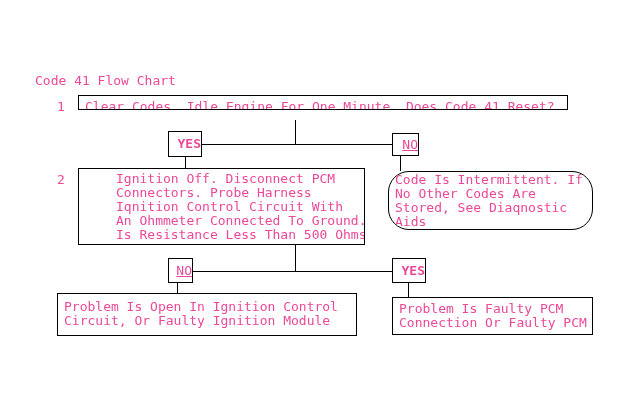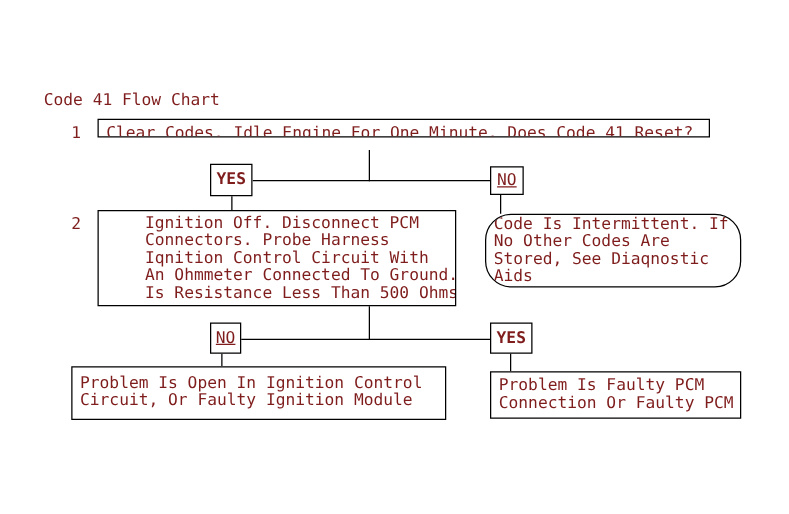--- a/index.html
+++ b/index.html
@@ -2,42 +2,42 @@
 <html><head>
 <meta charset="utf-8">
 <style>
   html,body{margin:0;padding:0;background:#fff;}
   .canvas{
     position:relative;
     width:631px;height:411px;
     background:#ffffff;
     font-family:"DejaVu Sans Mono","Liberation Mono",monospace;
     font-size:13px;
-    color:#7f1d1d;
+    color:#ec4899;
     overflow:hidden;
   }
   .title{position:absolute;left:35px;top:73px;white-space:pre;}
   .stepnum{position:absolute;white-space:pre;}
   .box{
     position:absolute;
     border:1px solid #000;
     box-sizing:border-box;
     background:#ffffff;
     white-space:pre;
     line-height:14px;
     overflow:hidden;
   }
   .single{line-height:22px;padding-left:6px;}
   .multi{padding:3px 6px 0 6px;}
   .yn{
     position:absolute;
     border:1px solid #000;
     box-sizing:border-box;
     background:#ffffff;
-    text-align:center;
+    text-align:right;
     overflow:hidden;
   }
   .yes{font-weight:bold;}
   .no span{text-decoration:underline;}
   .line-v{position:absolute;width:1px;background:#000;}
   .line-h{position:absolute;height:1px;background:#000;}
 </style>
 </head>
 <body>
 

